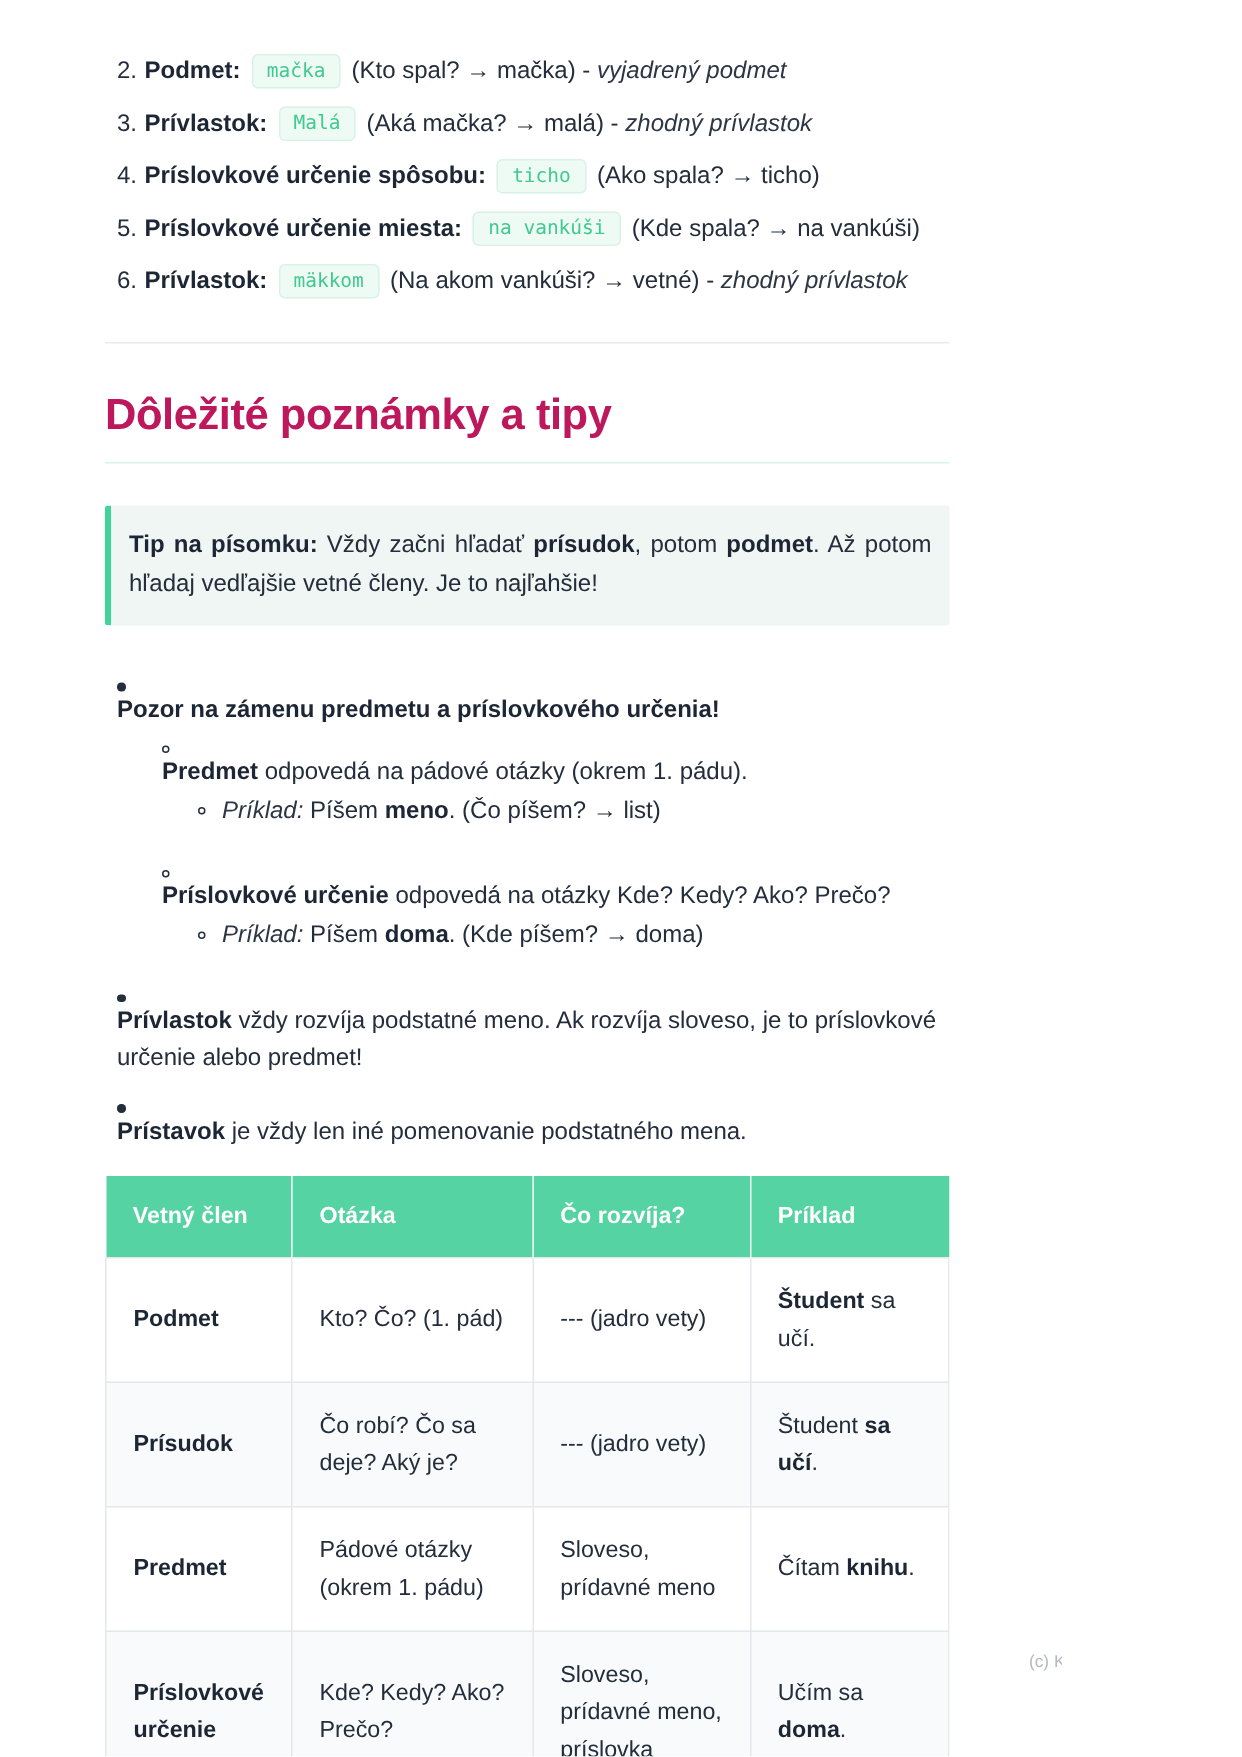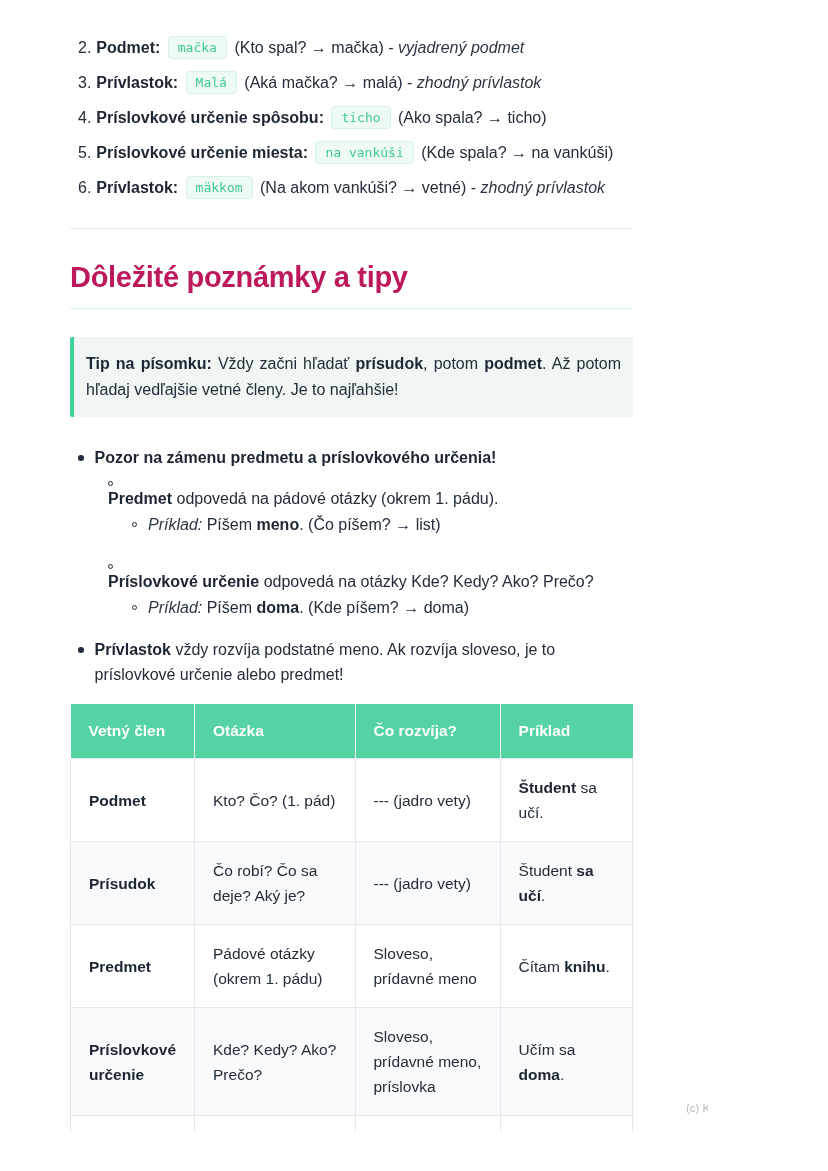--- a/index.html
+++ b/index.html
@@ -99,21 +99,21 @@
   }
   .m-disc {
     width: 5.5px; height: 5.5px;
     background: #232d3b; border-radius: 50%;
   }
   .m-circle {
     width: 5px; height: 5px;
     border: 1.5px solid #232d3b; border-radius: 50%;
     background: transparent;
   }
-  .lvl1 { padding-left: 8px; }
+  .lvl1 { padding-left: 8px; flex-direction: column; }
   .lvl2 { padding-left: 38px; flex-direction: column; }
   .lvl3 { padding-left: 62px; }
   .gap-after { margin-bottom: 17px; }
   .gap-small { margin-bottom: 8px; }
   .tight { margin-bottom: 1px; }
 
   
   .table-wrap {
     margin-top: 17px;
     width: 563px;
@@ -207,20 +207,24 @@
         <span class="marker m-circle"></span>
         <span><span class="seg-b">Príslovkové určenie</span><span> odpovedá na otázky Kde? Kedy? Ako? Prečo?</span></span>
       </div>
       <div class="bullet lvl3 gap-after">
         <span class="marker m-circle"></span>
         <span><span class="seg-i">Príklad:</span><span> Píšem </span><span class="seg-b">doma</span><span>. (Kde píšem? → doma)</span></span>
       </div>
       <div class="bullet lvl1 gap-small">
         <span class="marker m-disc"></span>
         <span><span class="seg-b">Prívlastok</span><span> vždy rozvíja podstatné meno. Ak rozvíja sloveso, je to príslovkové určenie alebo predmet!</span></span>
+      </div>
+      <div class="bullet lvl1">
+        <span class="marker m-disc"></span>
+        <span><span class="seg-b">Prístavok</span><span> je vždy len iné pomenovanie podstatného mena.</span></span>
       </div>
     </div>
 
     <div class="table-wrap">
       <table class="summary">
         <colgroup>
             <col style="width: 21.1%;">
             <col style="width: 29%;">
             <col style="width: 26.1%;">
             <col style="width: 23.8%;">

